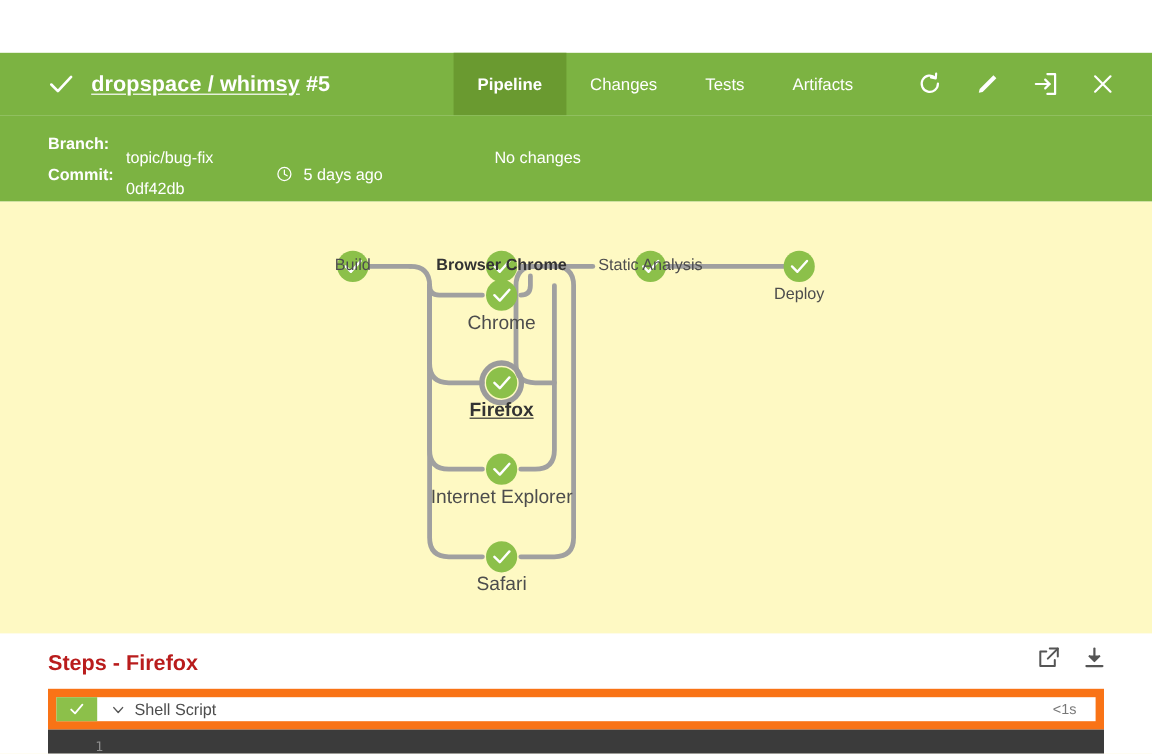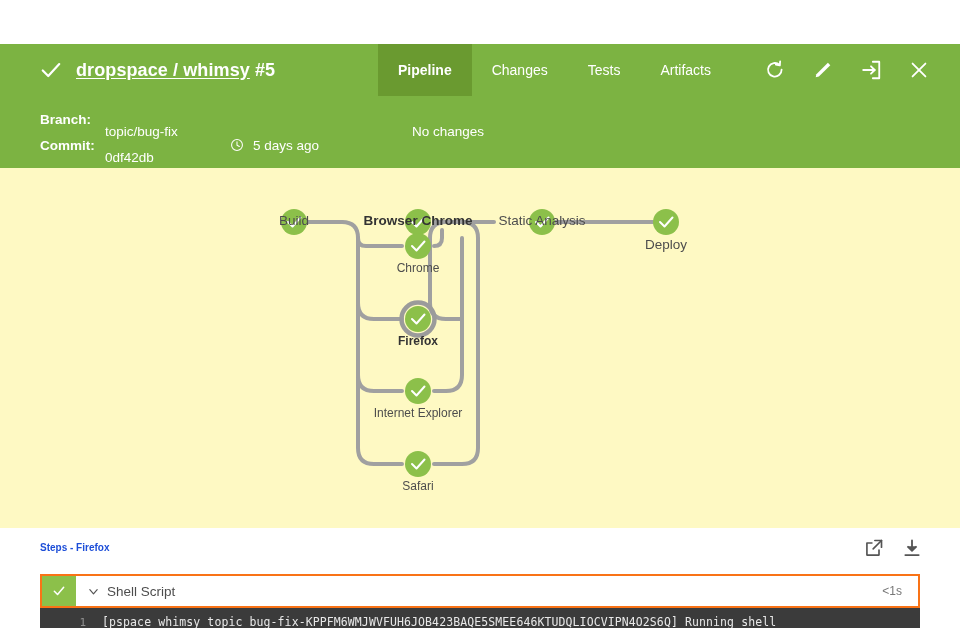--- a/index.html
+++ b/index.html
@@ -54,37 +54,37 @@
   }
 
   
   .graph{position:absolute;left:0;top:168px;width:960px;height:360px;background:#fef9c3;}
   .stage-label{
     position:absolute;font-size:13.5px;color:#4d4d4d;white-space:nowrap;
     transform:translateX(-50%);
   }
   .stage-label.sel{font-weight:bold;color:#333;}
   .node-label{
-    position:absolute;font-size:12px;color:#4d4d4d;white-space:nowrap;
+    position:absolute;font-size:16px;color:#4d4d4d;white-space:nowrap;
     transform:translateX(-50%);
   }
-  .node-label.sel{font-weight:bold;color:#333;}
+  .node-label.sel{font-weight:bold;color:#333;text-decoration:underline;}
   .gsvg{position:absolute;left:0;top:0;}
 
   
   .steps{position:absolute;left:0;top:528px;width:960px;height:100px;background:#fff;}
   .steps-head{
-    position:absolute;left:40px;top:14px;font-size:10px;color:#1d4ed8;font-weight:bold;
+    position:absolute;left:40px;top:14px;font-size:18px;color:#b91c1c;font-weight:bold;
   }
   .steps-tools{position:absolute;right:38px;top:10px;display:flex;align-items:center;gap:18px;}
   .steps-tools .ico{width:20px;height:20px;display:block;cursor:pointer;}
 
   .step-row{
     position:absolute;left:40px;top:46px;width:880px;height:34px;
-    background:#fff;border:2px solid #f97316;box-sizing:border-box;display:flex;align-items:stretch;
+    background:#fff;border:7px solid #f97316;box-sizing:border-box;display:flex;align-items:stretch;
   }
   .step-status{
     width:34px;background:#8cc04a;display:flex;align-items:center;justify-content:center;flex:0 0 34px;
   }
   .step-status svg{width:14px;height:14px;display:block;}
   .step-chev{display:flex;align-items:center;padding:0 8px 0 12px;cursor:pointer;}
   .step-chev svg{width:11px;height:11px;display:block;}
   .step-name{display:flex;align-items:center;font-size:13.5px;color:#4d4d4d;flex:1;}
   .step-dur{display:flex;align-items:center;padding-right:16px;font-size:12px;color:#777;margin-left:32px;}
 
@@ -264,18 +264,17 @@
           <path d="M4 8 L12 17 L20 8" fill="none" stroke="#555" stroke-width="2.6" stroke-linecap="round" stroke-linejoin="round"></path>
         </svg>
       </div>
       <div class="step-name">Shell Script</div>
       <div class="step-dur">&lt;1s</div>
     </div>
 
     <div class="console">
       <div class="cline">
         <span class="cnum">1</span>
-        <span class="ctxt">[pspace_whimsy_topic_bug-fix-KPPFM6WMJWVFUH6JOB423BAQE5SMEE646KTUDQLIOCVIPN4O2S6Q] Running shell</span>
       </div>
     </div>
   </div>
 
 </div>
 
 </body></html>

